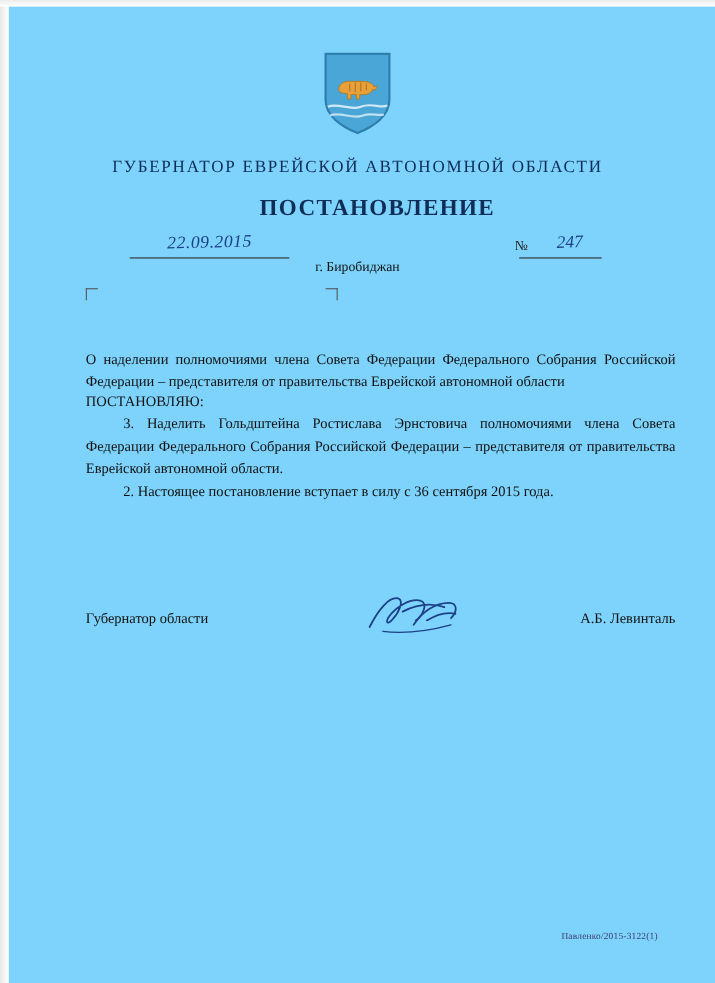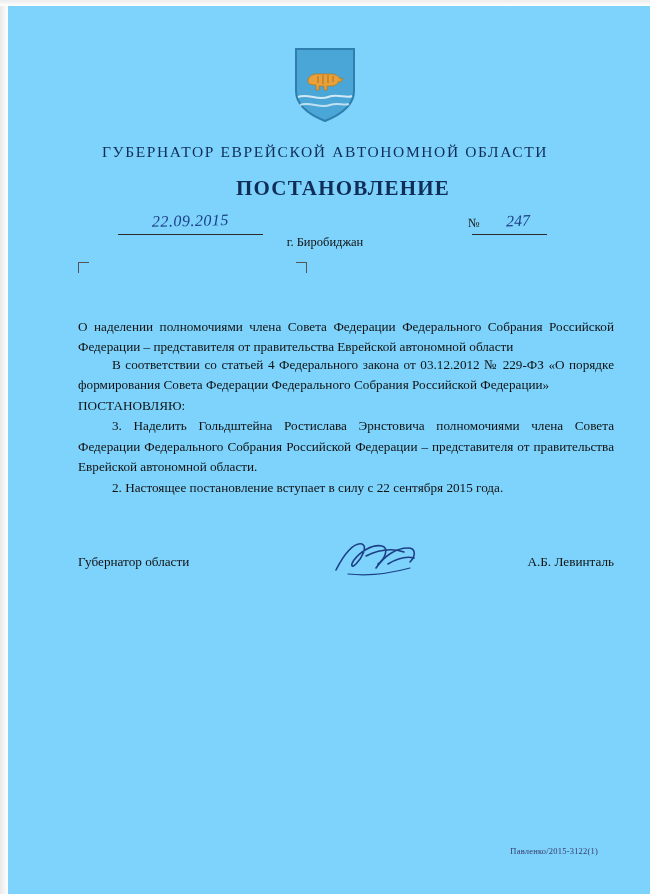--- a/index.html
+++ b/index.html
@@ -271,24 +271,23 @@
   </div>
 
   <div class="city">г. Биробиджан</div>
 
   <div class="corner-left"></div>
   <div class="corner-right"></div>
 
   <div class="subject">О наделении полномочиями члена Совета Федерации Федерального Собрания Российской Федерации – представителя от правительства Еврейской автономной области</div>
 
   <div class="body-text">
-    <p class="p-indent">В соответствии со статьей 4 Федерального закона от 03.12.2012 № 229-ФЗ «О порядке формирования Совета Федерации Федерального Собрания Российской Федерации»</p>
     <p class="p-flat">ПОСТАНОВЛЯЮ:</p>
     <p class="p-indent">3. Наделить Гольдштейна Ростислава Эрнстовича полномочиями члена Совета Федерации Федерального Собрания Российской Федерации – представителя от правительства Еврейской автономной области.</p>
-    <p class="p-indent">2. Настоящее  постановление вступает в силу с 22 сентября 2015 года.</p>
+    <p class="p-indent">2. Настоящее  постановление вступает в силу с 36 сентября 2015 года.</p>
   </div>
 
   <div class="sign-row">
     <div class="sign-title">Губернатор области</div>
     <div class="signature">
       <svg width="130" height="48" viewBox="0 0 130 48" xmlns="http://www.w3.org/2000/svg">
         <g fill="none" stroke="#1c3f86" stroke-width="1.6" stroke-linecap="round">
           <path d="M18 36 C26 20 36 8 44 10 C50 12 44 24 38 30 C34 34 32 32 36 26
                    C42 18 54 10 64 12 C72 14 66 26 60 30"></path>
           <path d="M48 22 C60 16 74 14 86 18"></path>

